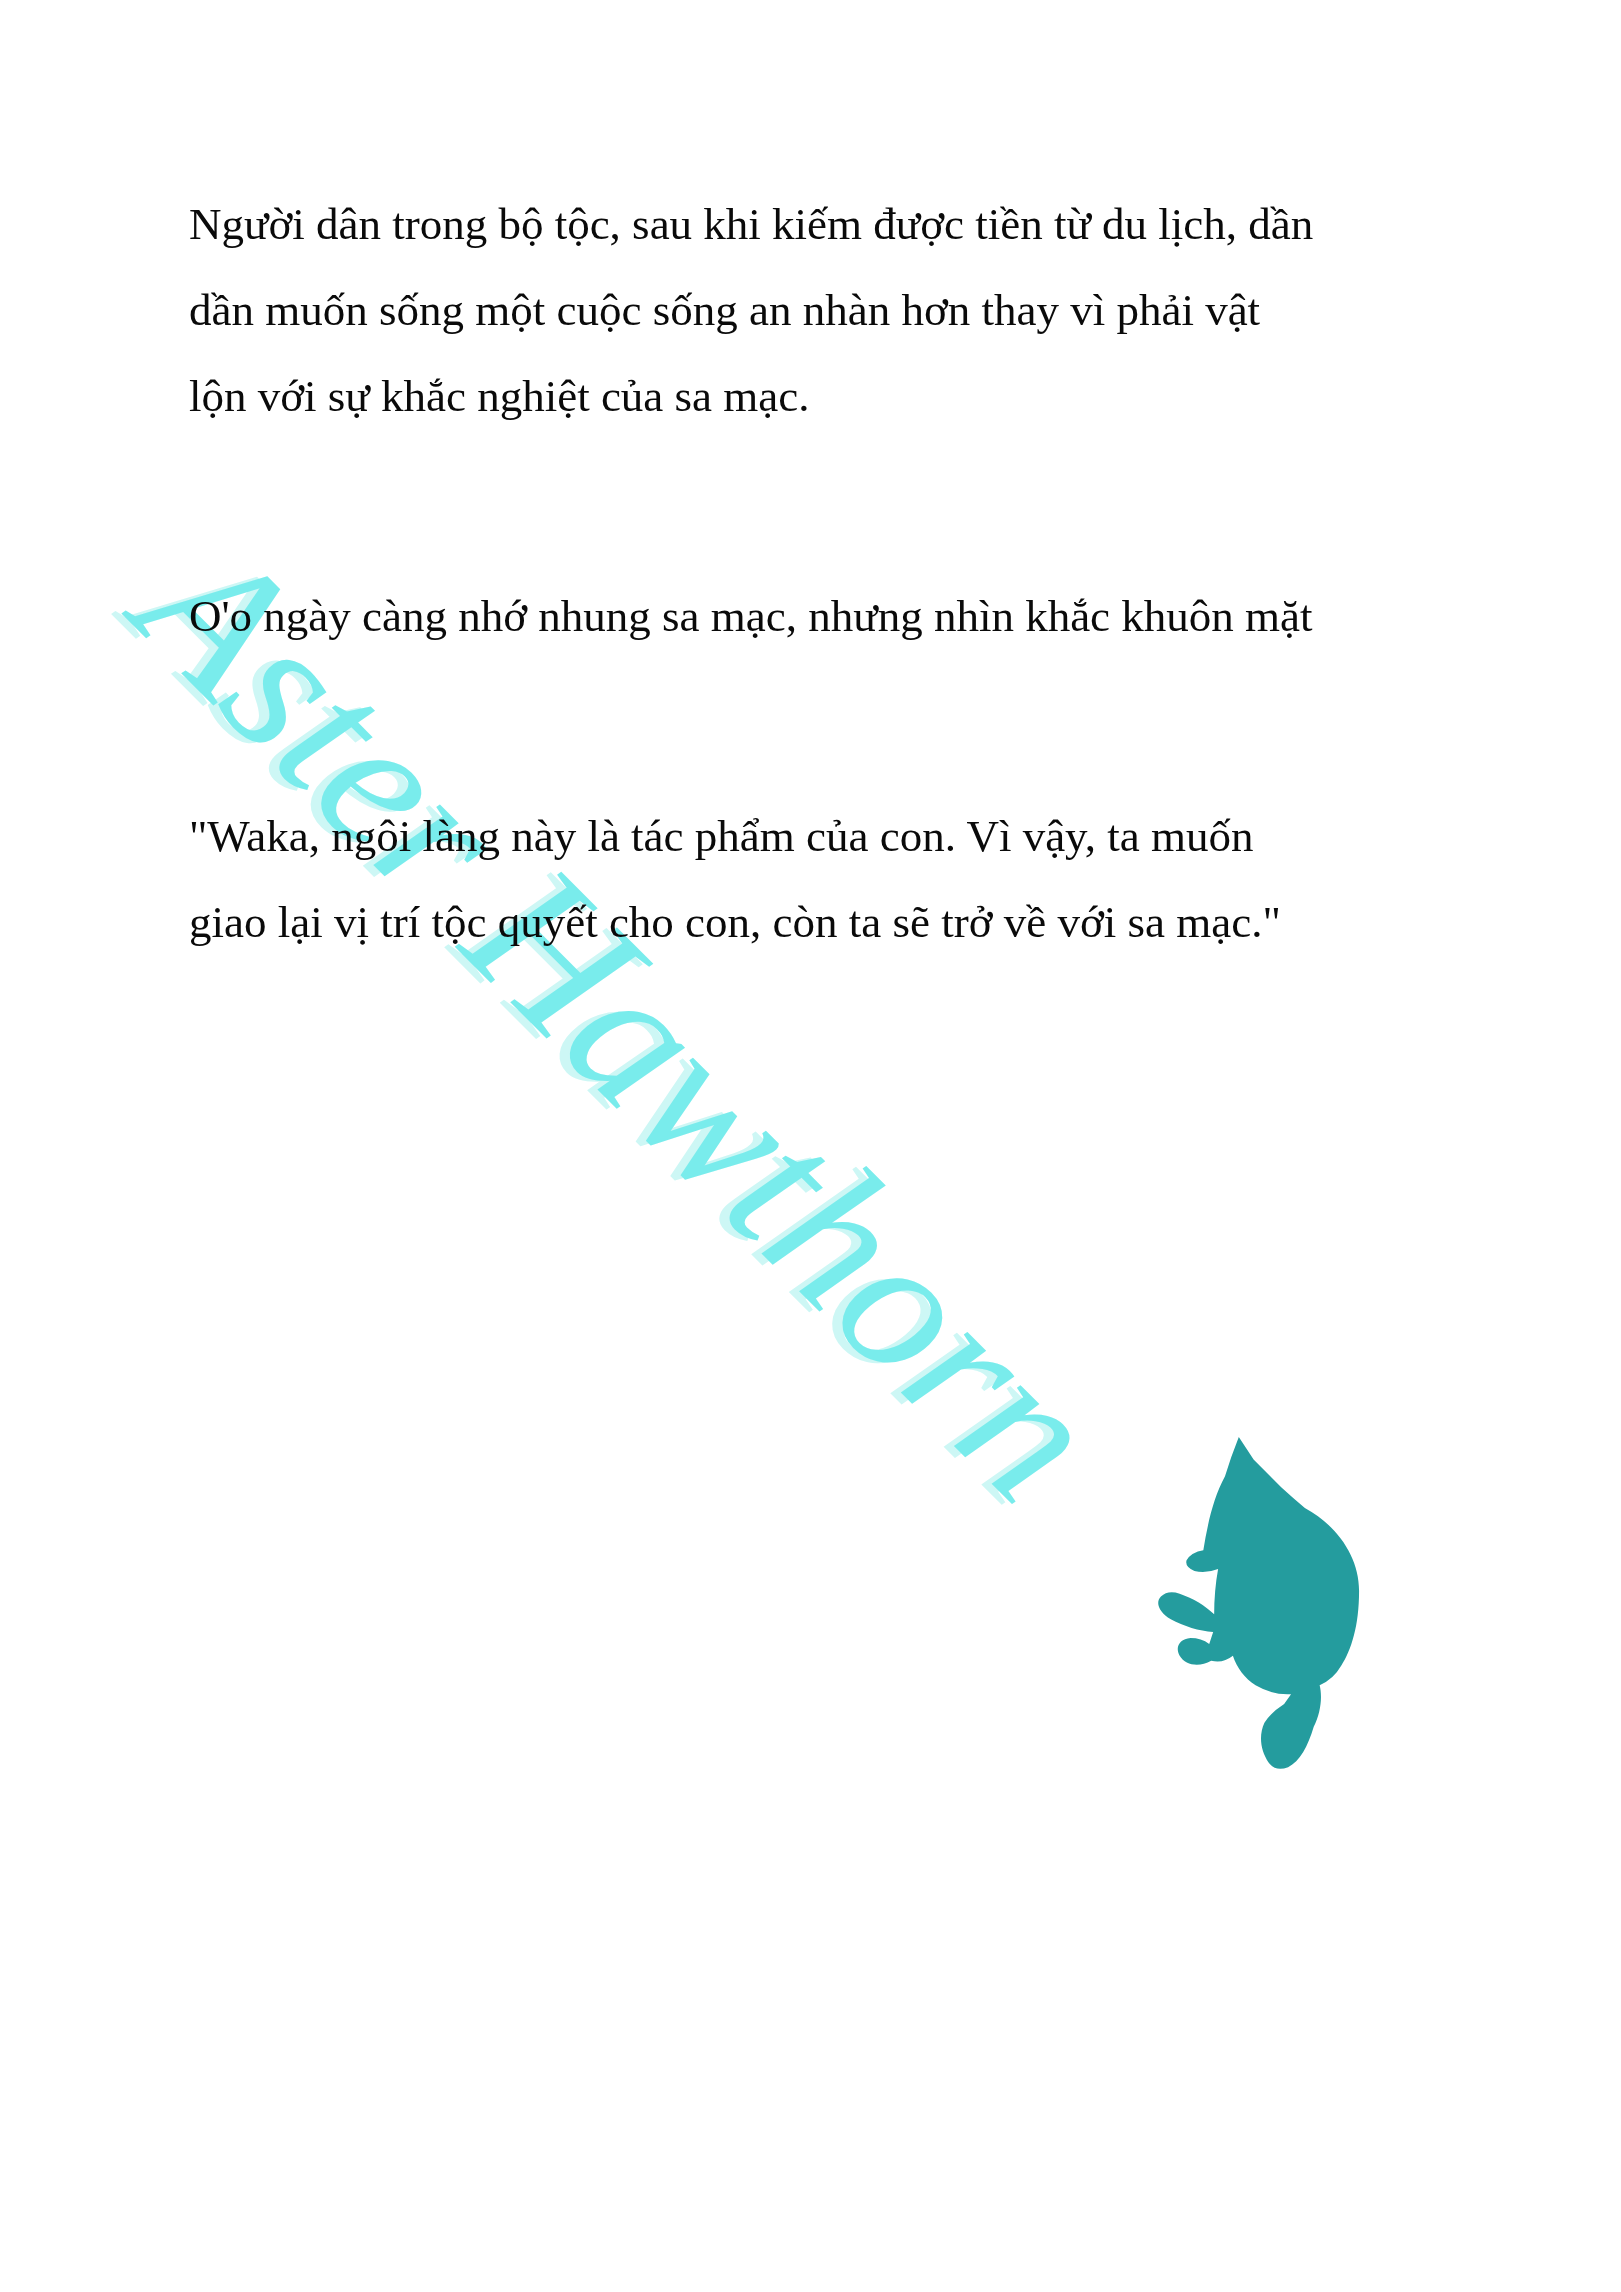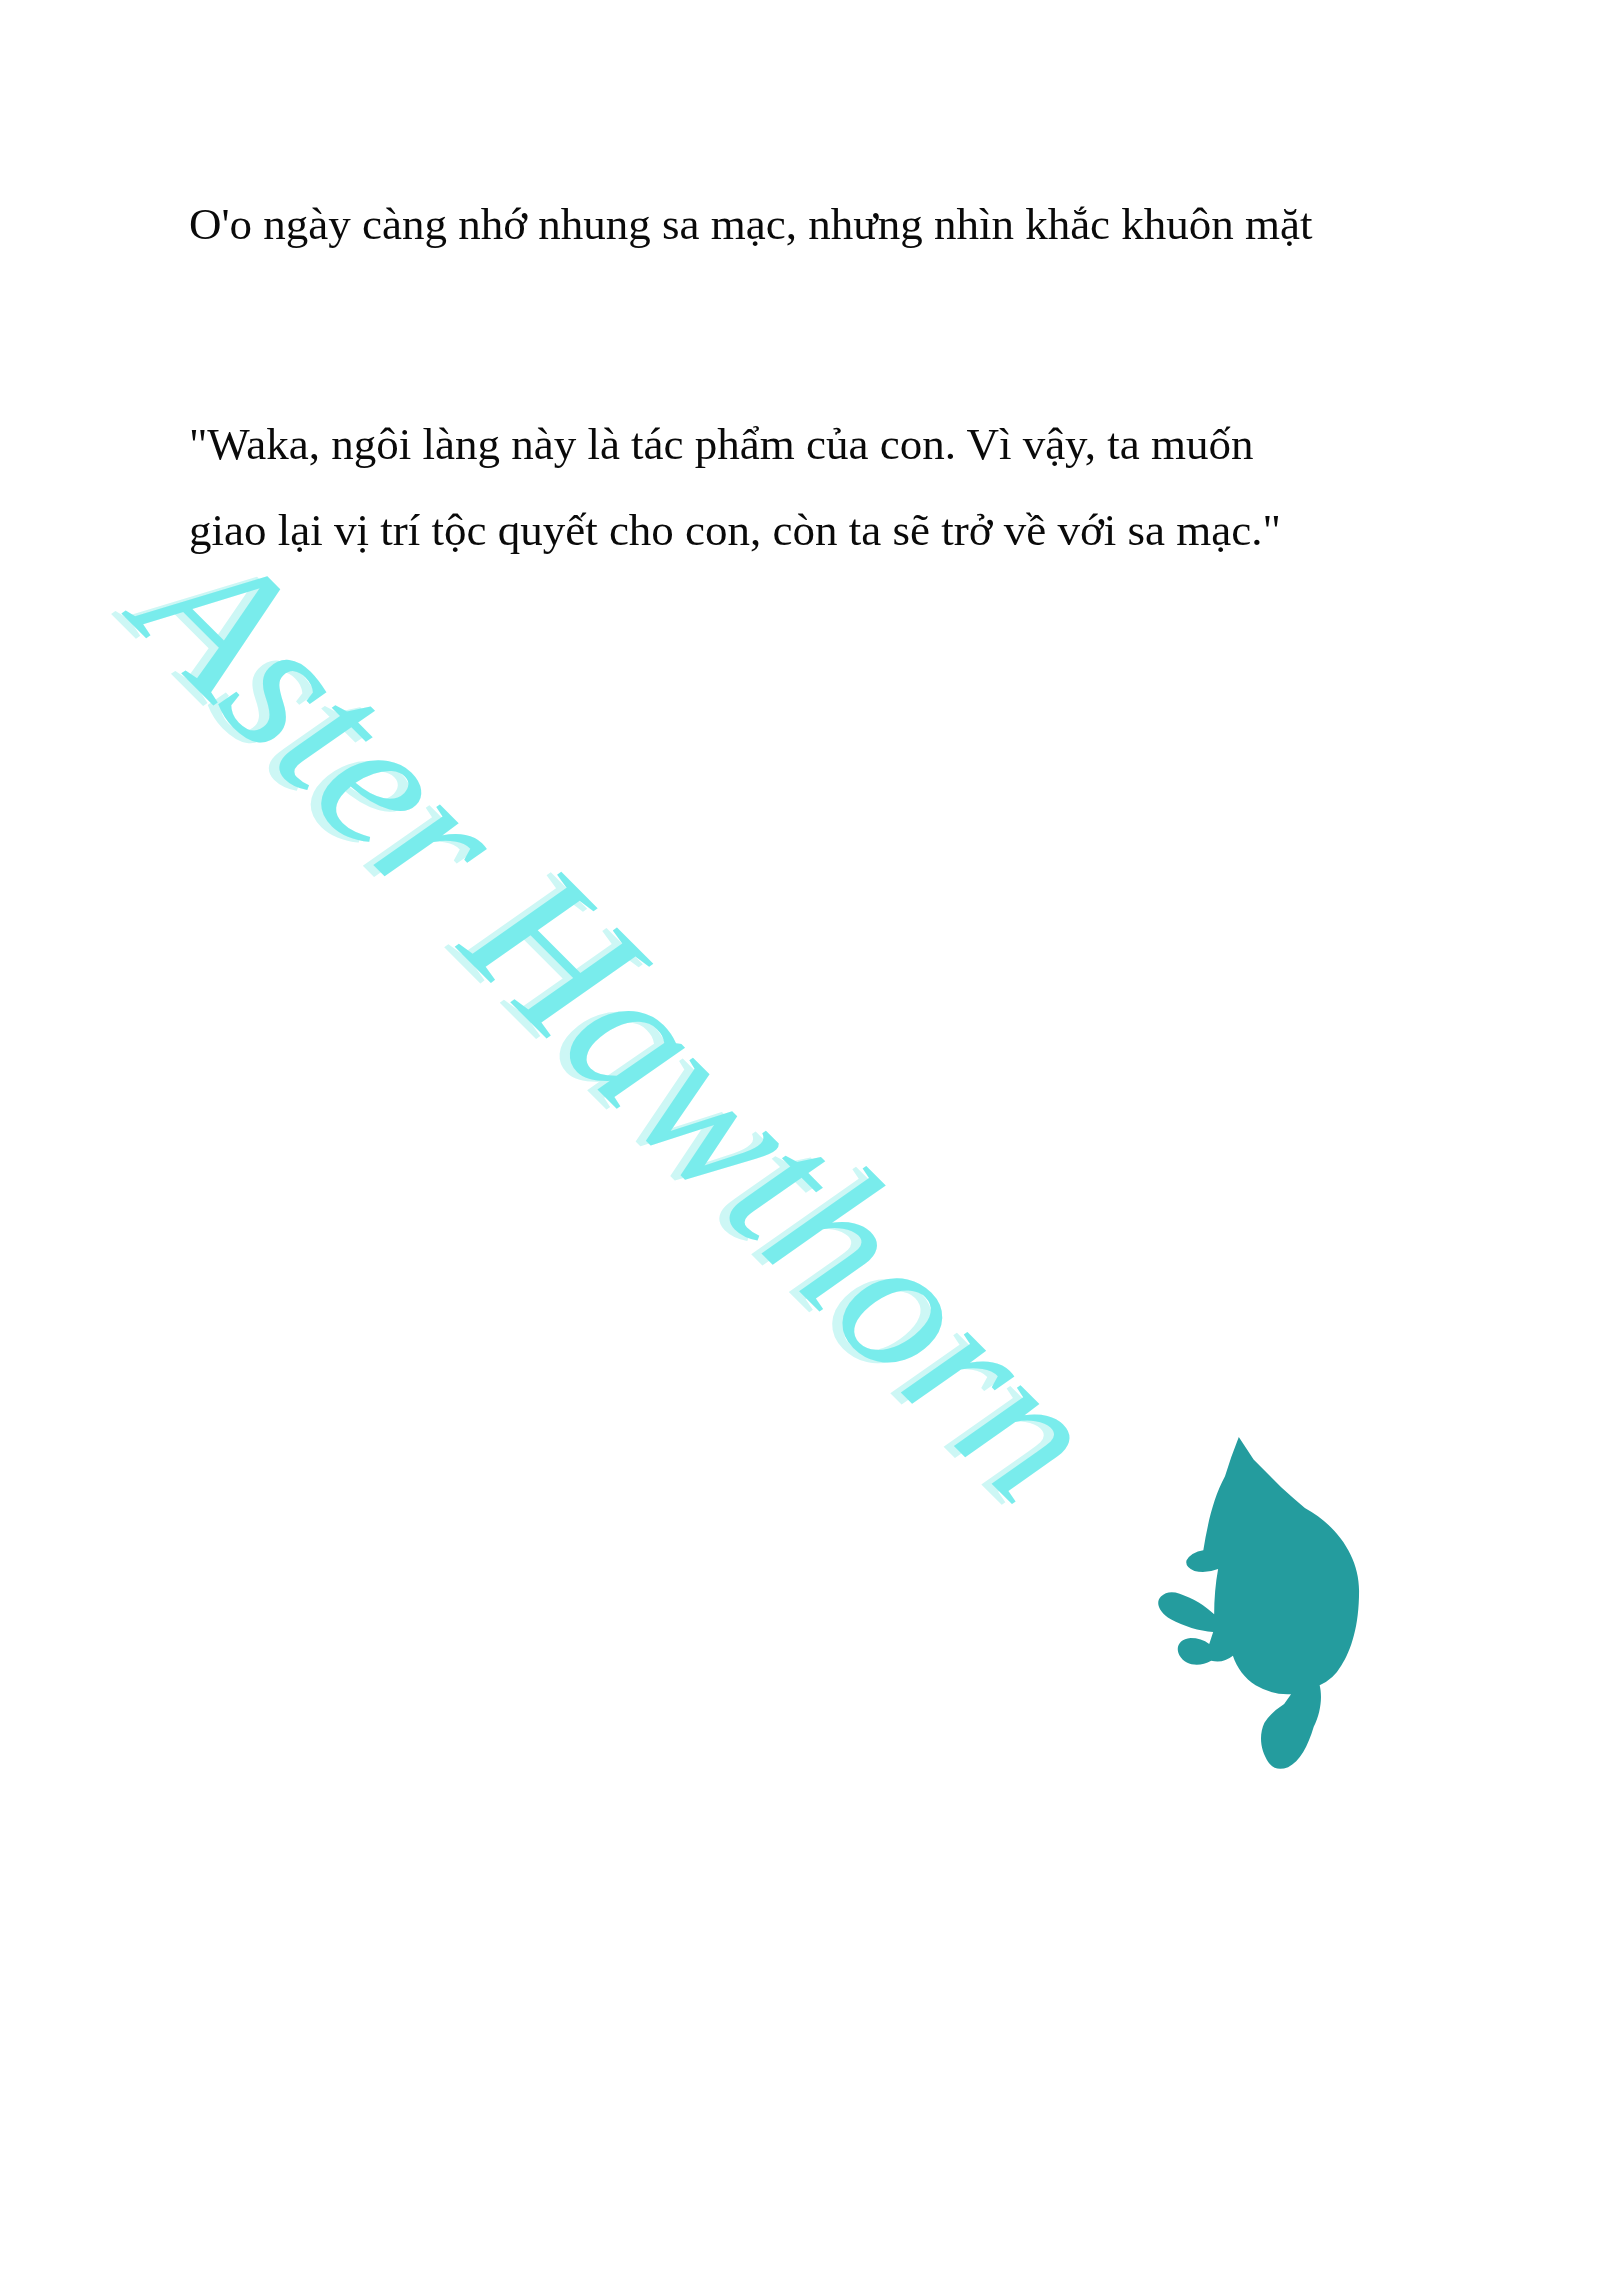--- a/index.html
+++ b/index.html
@@ -88,20 +88,25 @@
       Q 52 145 41 142
       Q 31 138 33 131
       Q 38 123 50 121
       C 54 96 60 68 72 46
       Q 78 26 86 6
       Z" fill="#249c9e"></path>
   </svg>
 
   <div class="text-body" style="color: rgb(10, 10, 10);">
       <div class="para">
+        <div class="line">Người dân trong bộ tộc, sau khi kiếm được tiền từ du lịch, dần</div>
+        <div class="line">dần muốn sống một cuộc sống an nhàn hơn thay vì phải vật</div>
+        <div class="line">lộn với sự khắc nghiệt của sa mạc.</div>
+      </div>
+      <div class="para">
         <div class="line">O'o ngày càng nhớ nhung sa mạc, nhưng nhìn khắc khuôn mặt</div>
       </div>
       <div class="para">
         <div class="line">"Waka, ngôi làng này là tác phẩm của con. Vì vậy, ta muốn</div>
         <div class="line">giao lại vị trí tộc quyết cho con, còn ta sẽ trở về với sa mạc."</div>
       </div>
     </div>
 
 </div>
 

